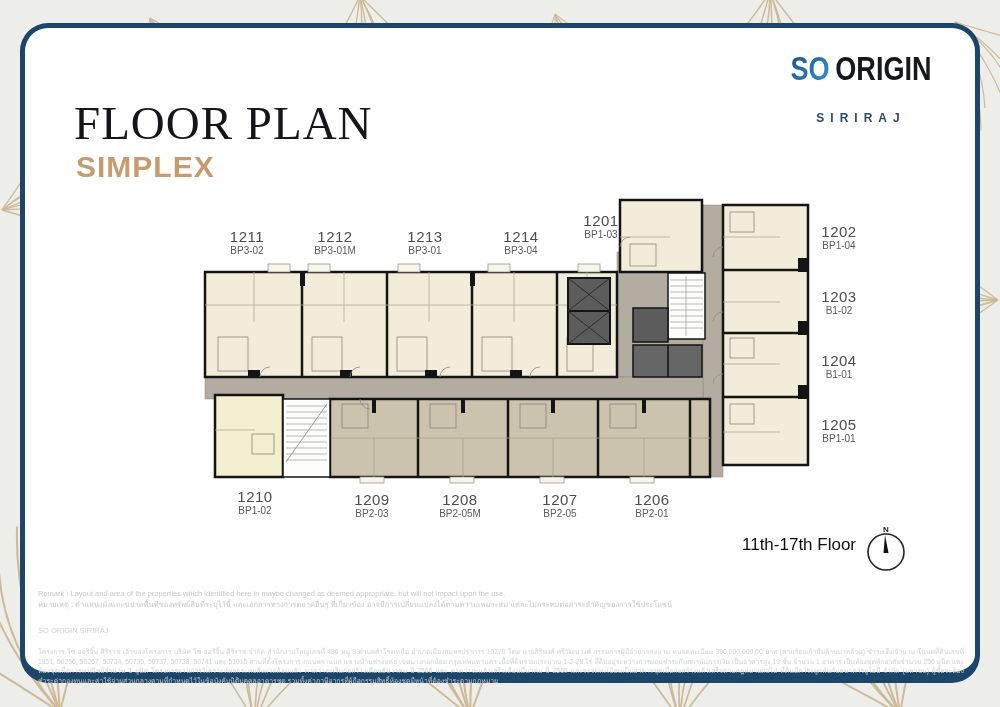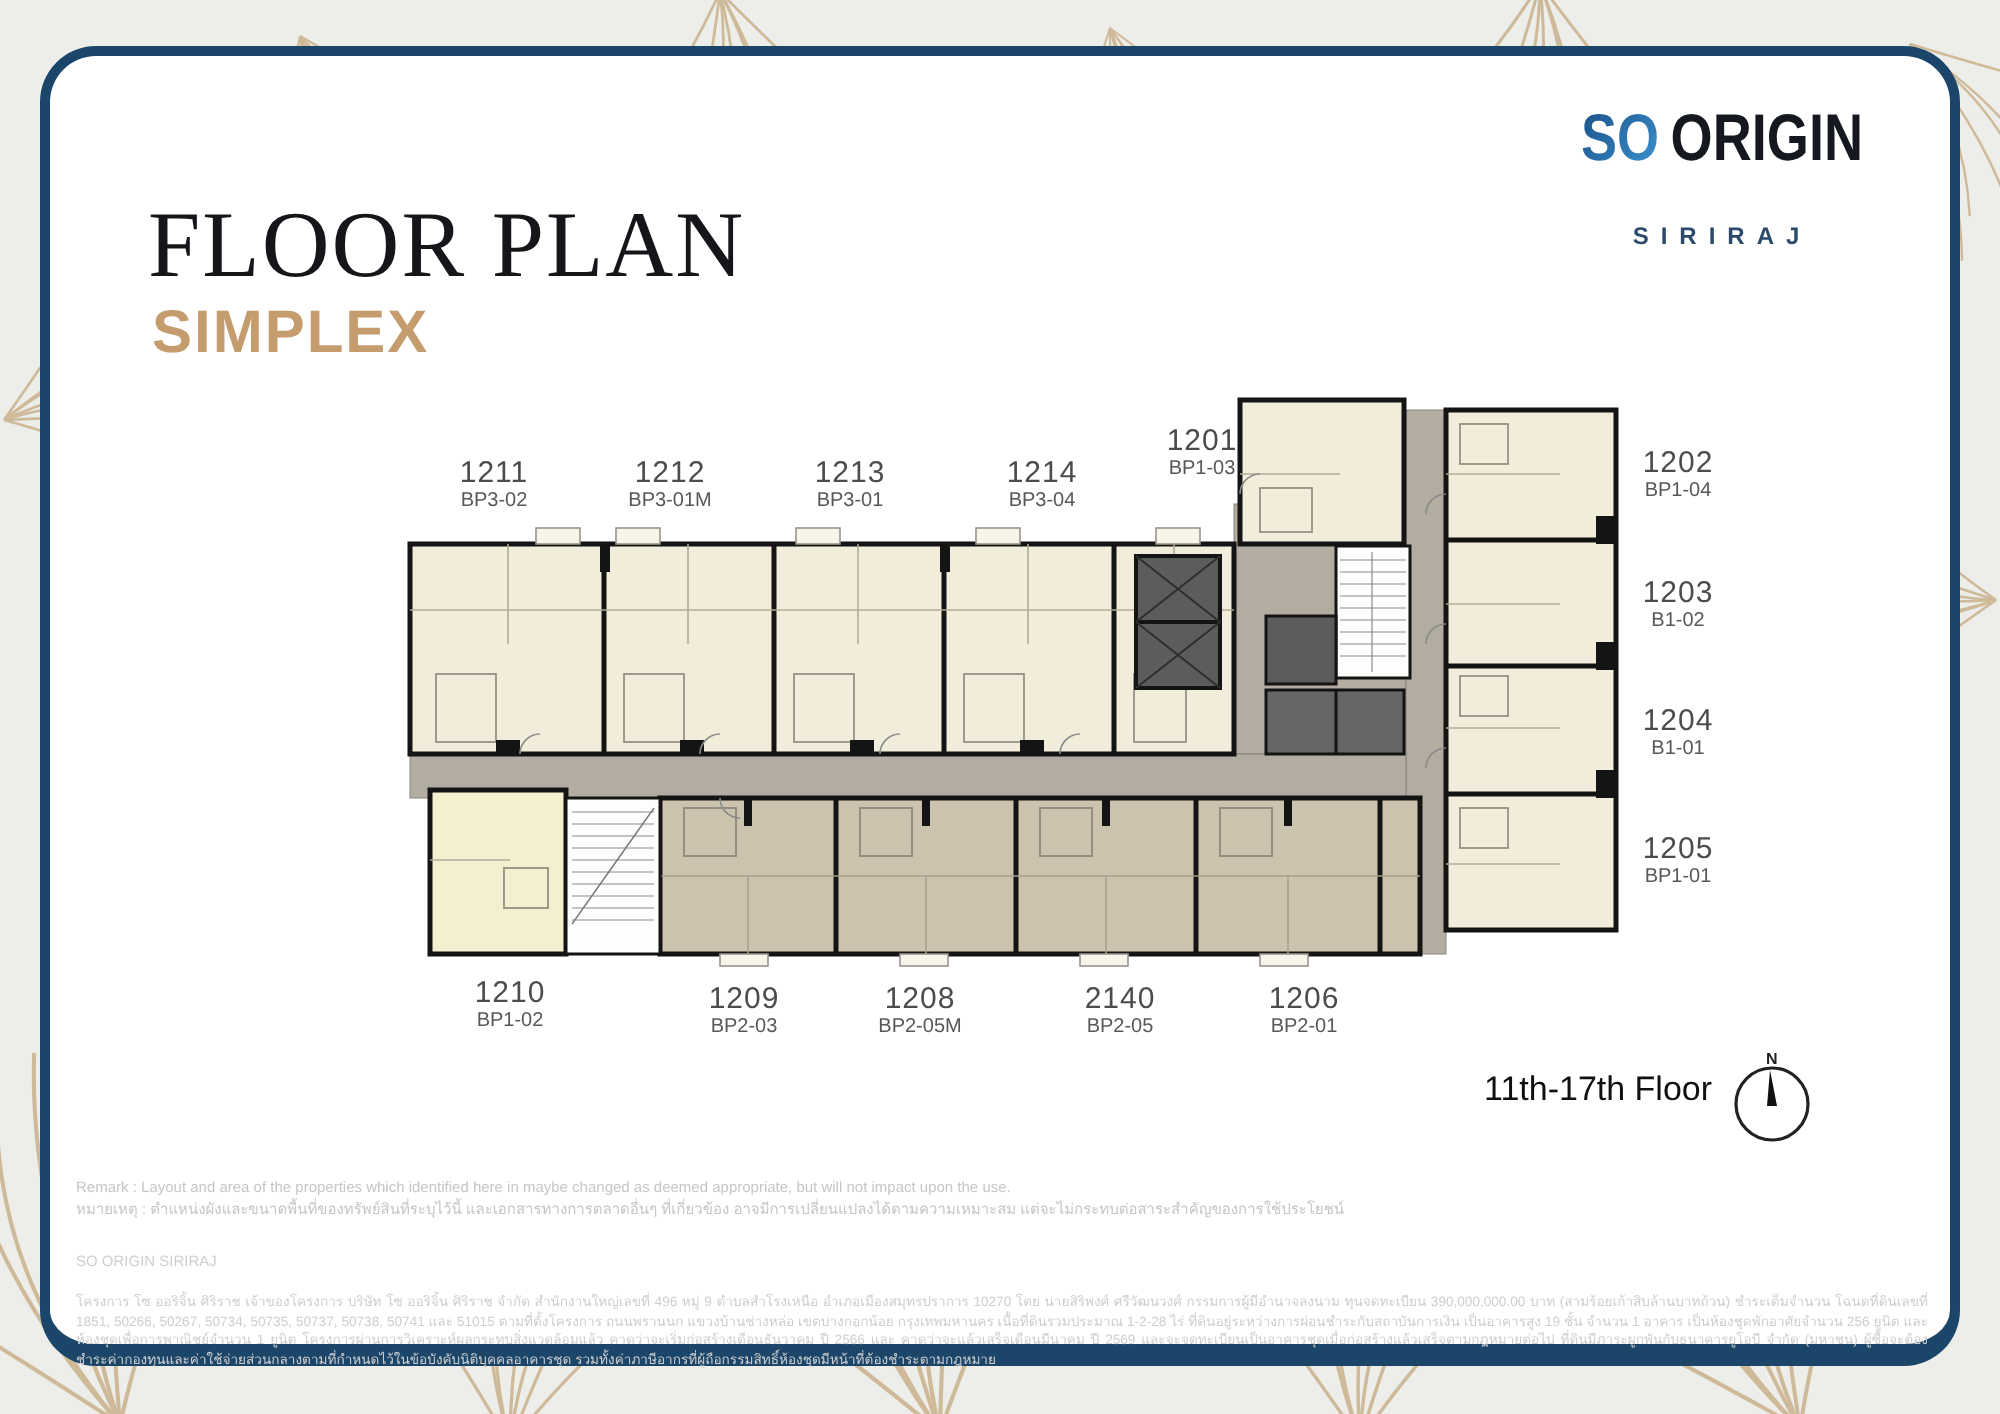--- a/index.html
+++ b/index.html
@@ -286,21 +286,21 @@
     </div>
   <div class="ulabel u1209">
       <span class="no">1209</span>
       <span class="code">BP2-03</span>
     </div>
   <div class="ulabel u1208">
       <span class="no">1208</span>
       <span class="code">BP2-05M</span>
     </div>
   <div class="ulabel u1207">
-      <span class="no">2140</span>
+      <span class="no">1207</span>
       <span class="code">BP2-05</span>
     </div>
   <div class="ulabel u1206">
       <span class="no">1206</span>
       <span class="code">BP2-01</span>
     </div>
 
   <div class="floor-range">11th-17th Floor</div>
   <svg class="compass" width="48" height="50" viewBox="0 0 48 50" xmlns="http://www.w3.org/2000/svg">
     <circle cx="24" cy="28" r="18" fill="none" stroke="#222" stroke-width="1.6"></circle>

